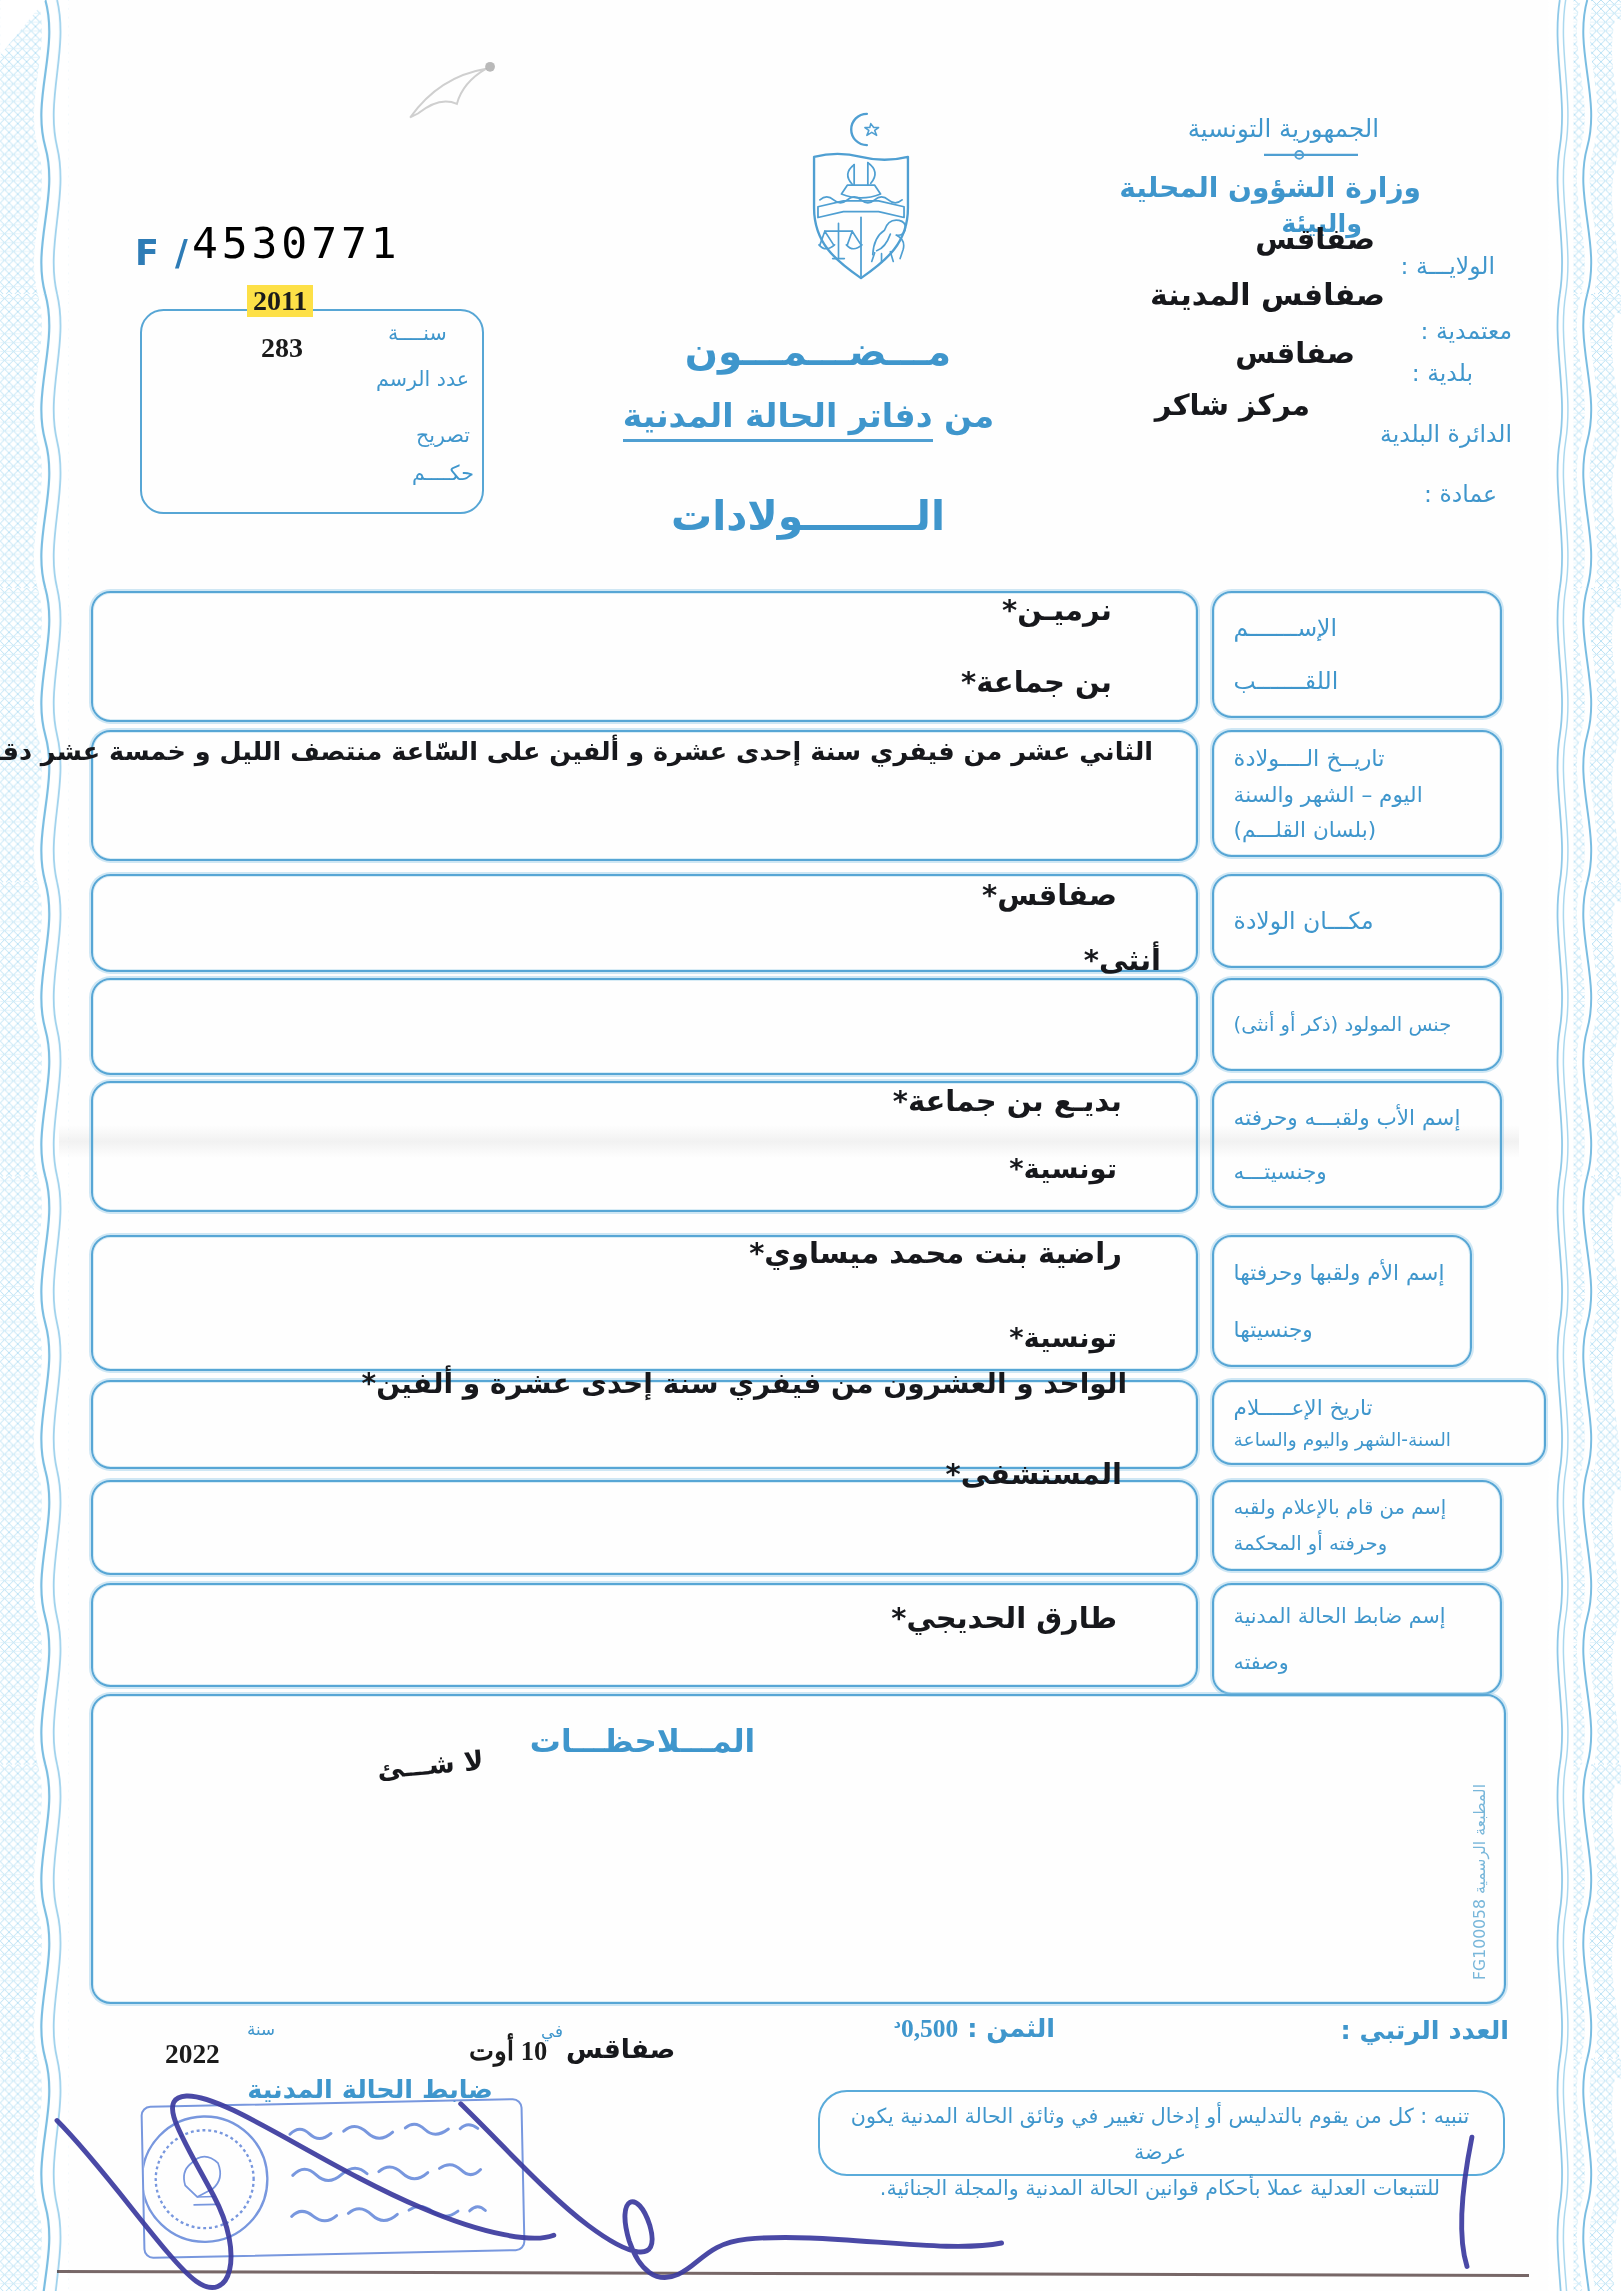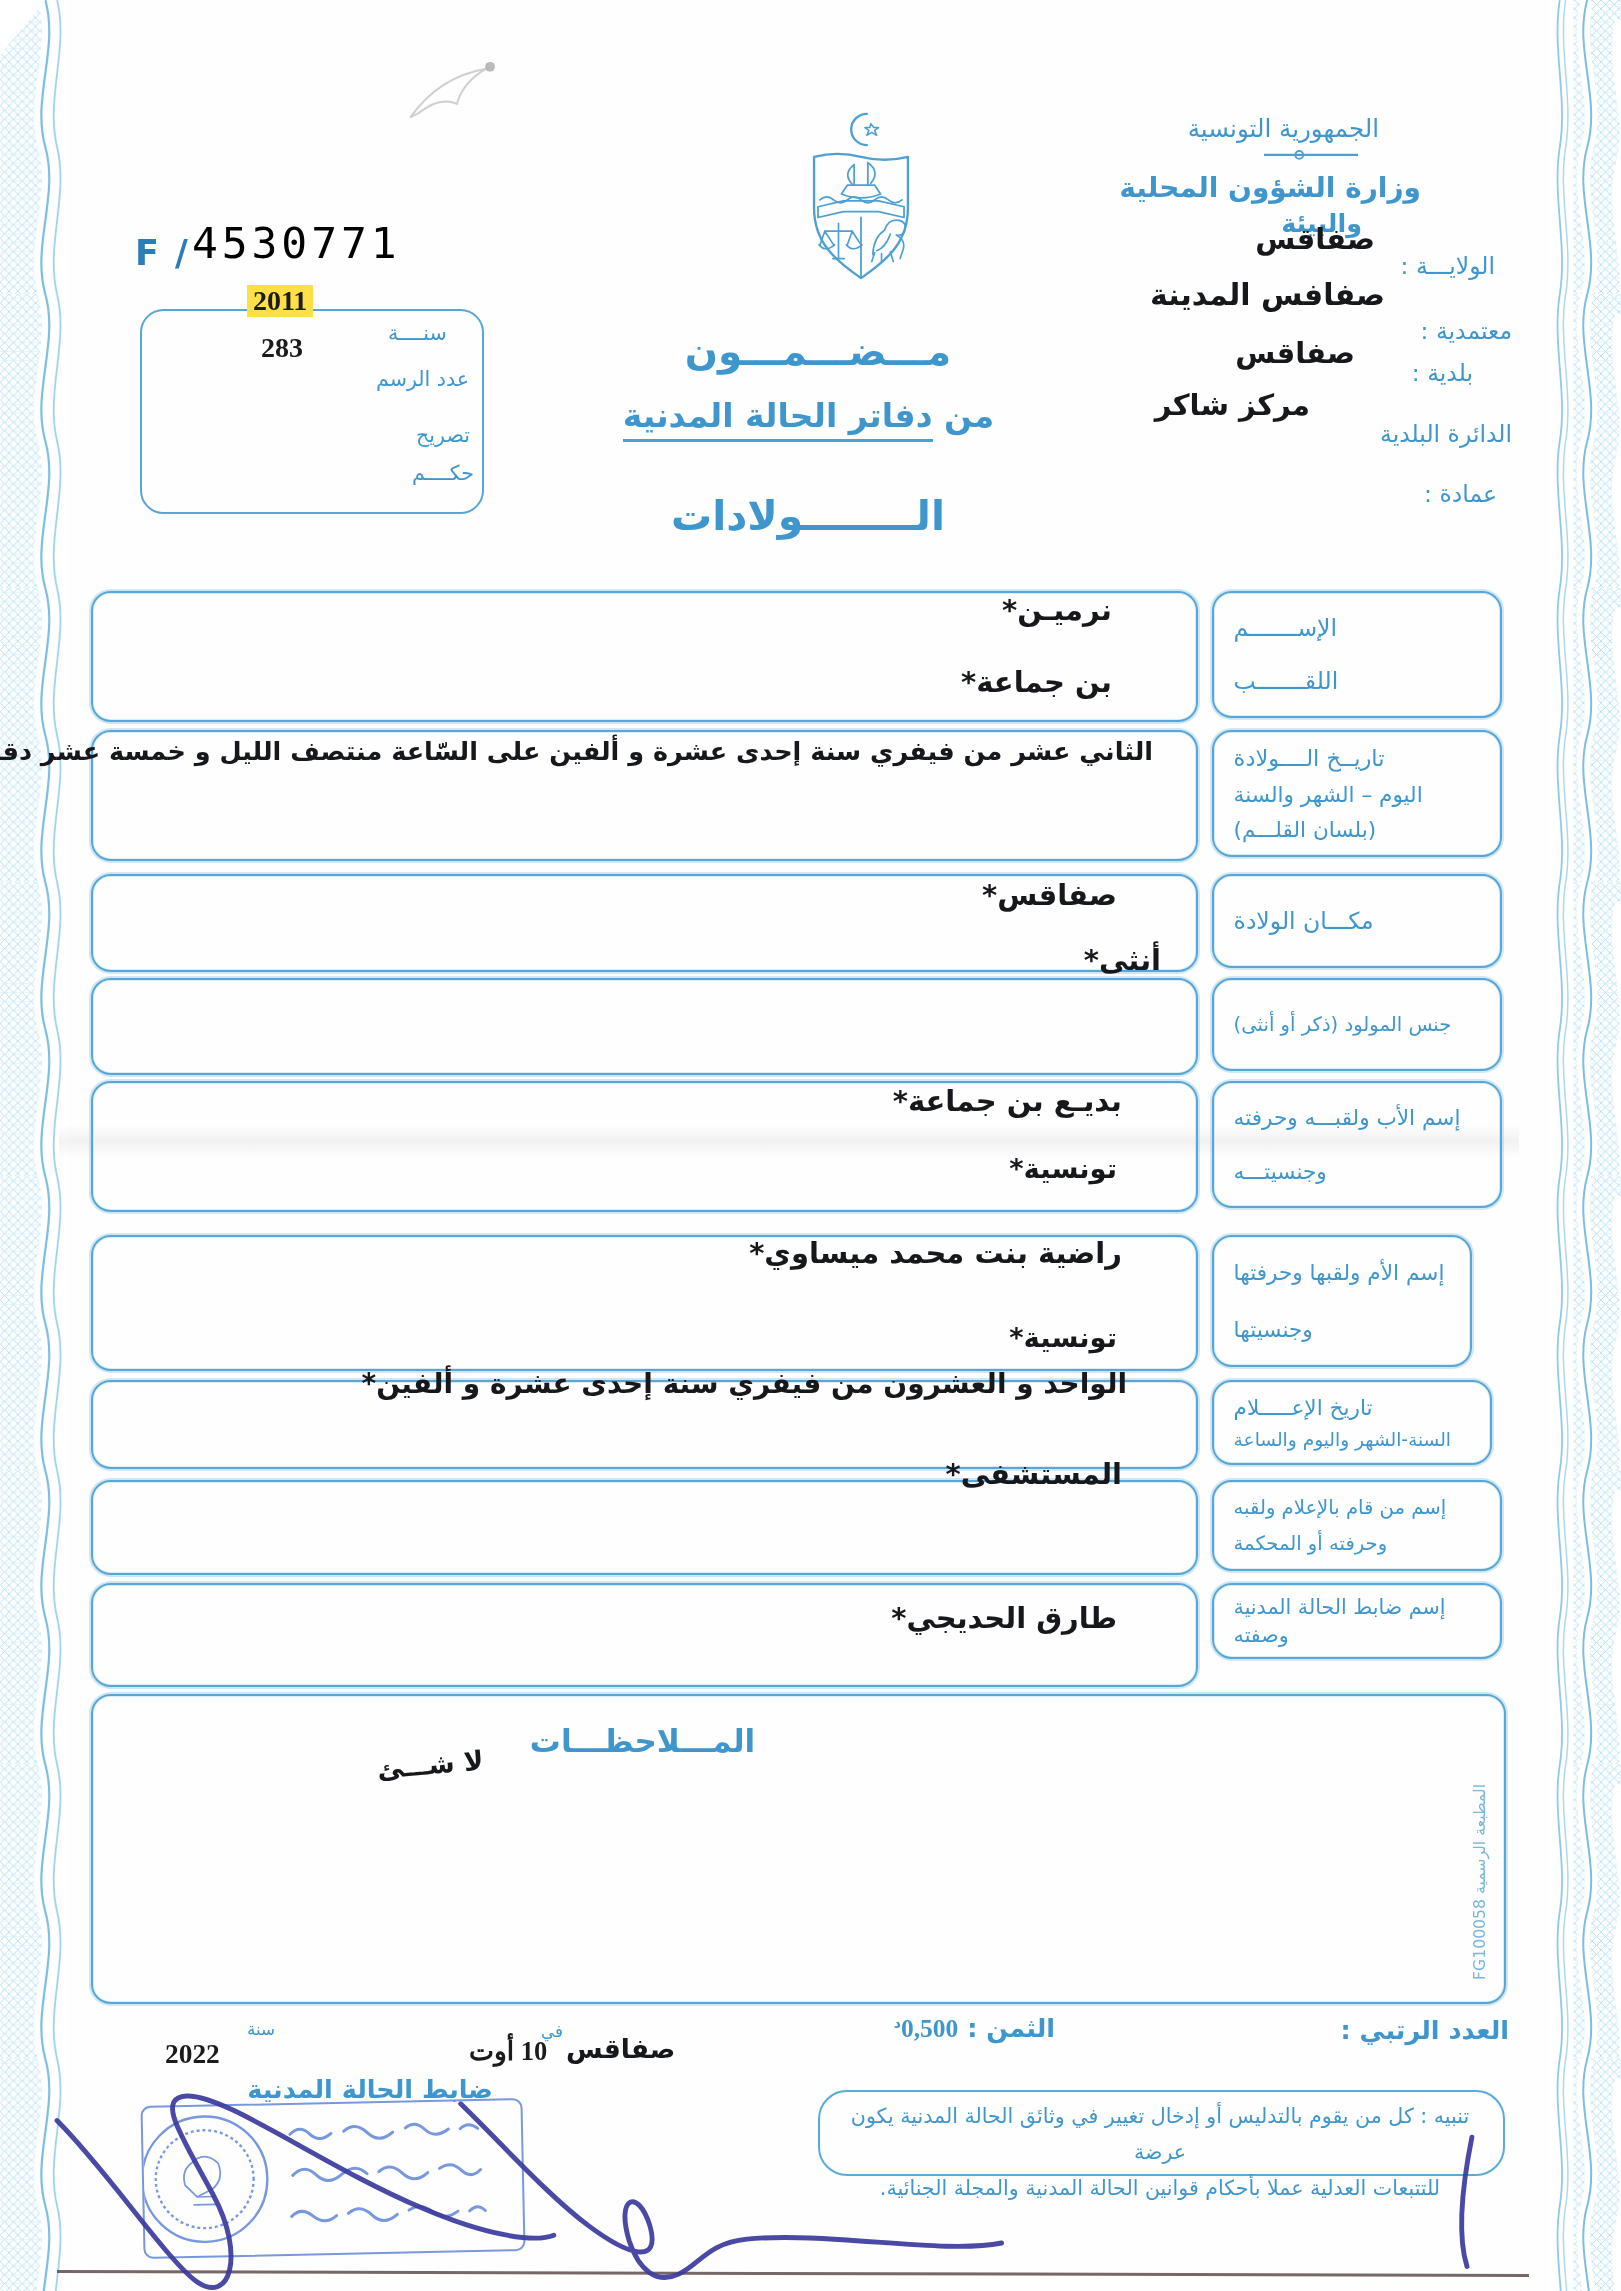--- a/index.html
+++ b/index.html
@@ -154,29 +154,29 @@
     <span class="lbl" style="font-size:19.6px;">جنس المولود (ذكر أو أنثى)</span>
   </div>
   <div class="fbox labelbox" style="left:1212px;top:1081px;width:290px;height:127px;">
     <span class="lbl" style="font-size:21.6px;">إسم الأب ولقبـــه وحرفته</span>
     <span class="lbl" style="font-size:21.6px;">وجنسيتـــه</span>
   </div>
   <div class="fbox labelbox" style="left:1212px;top:1235px;width:260px;height:132px;">
     <span class="lbl" style="font-size:21.6px;">إسم الأم ولقبها وحرفتها</span>
     <span class="lbl" style="font-size:21.6px;">وجنسيتها</span>
   </div>
-  <div class="fbox labelbox" style="left:1212px;top:1380px;width:280px;height:85px;">
+  <div class="fbox labelbox" style="left:1212px;top:1380px;width:334px;height:85px;">
     <span class="lbl" style="font-size:21.6px;">تاريخ  الإعـــــلام</span>
     <span class="lbl" style="font-size:18.6px;">السنة-الشهر واليوم والساعة</span>
   </div>
   <div class="fbox labelbox" style="left:1212px;top:1480px;width:290px;height:91px;">
     <span class="lbl" style="font-size:19.6px;">إسم  من  قام  بالإعلام ولقبه</span>
     <span class="lbl" style="font-size:19.6px;">وحرفته  أو  المحكمة</span>
   </div>
-  <div class="fbox labelbox" style="left:1212px;top:1583px;width:290px;height:76px;">
+  <div class="fbox labelbox" style="left:1212px;top:1583px;width:290px;height:112px;">
     <span class="lbl" style="font-size:20.6px;">إسم  ضابط  الحالة  المدنية</span>
     <span class="lbl" style="font-size:20.6px;">وصفته</span>
   </div>
 
   <span class="abs val" style="right:509px;top:593px;">نرميـن*</span>
   <span class="abs val" style="right:509px;top:665px;">بن جماعة*</span>
   <span class="abs val" style="right:468px;top:736px;font-size:25.5px;">الثاني عشر من فيفري سنة إحدى عشرة و ألفين  على السّاعة منتصف الليل و خمسة عشر دقيقة*</span>
   <span class="abs val" style="right:504px;top:878px;">صفاقس*</span>
   <span class="abs val" style="right:460px;top:943px;margin-left:16px;">أنثى*</span>
   <span class="abs val" style="right:499px;top:1084px;">بديـع  بن جماعة*</span>

